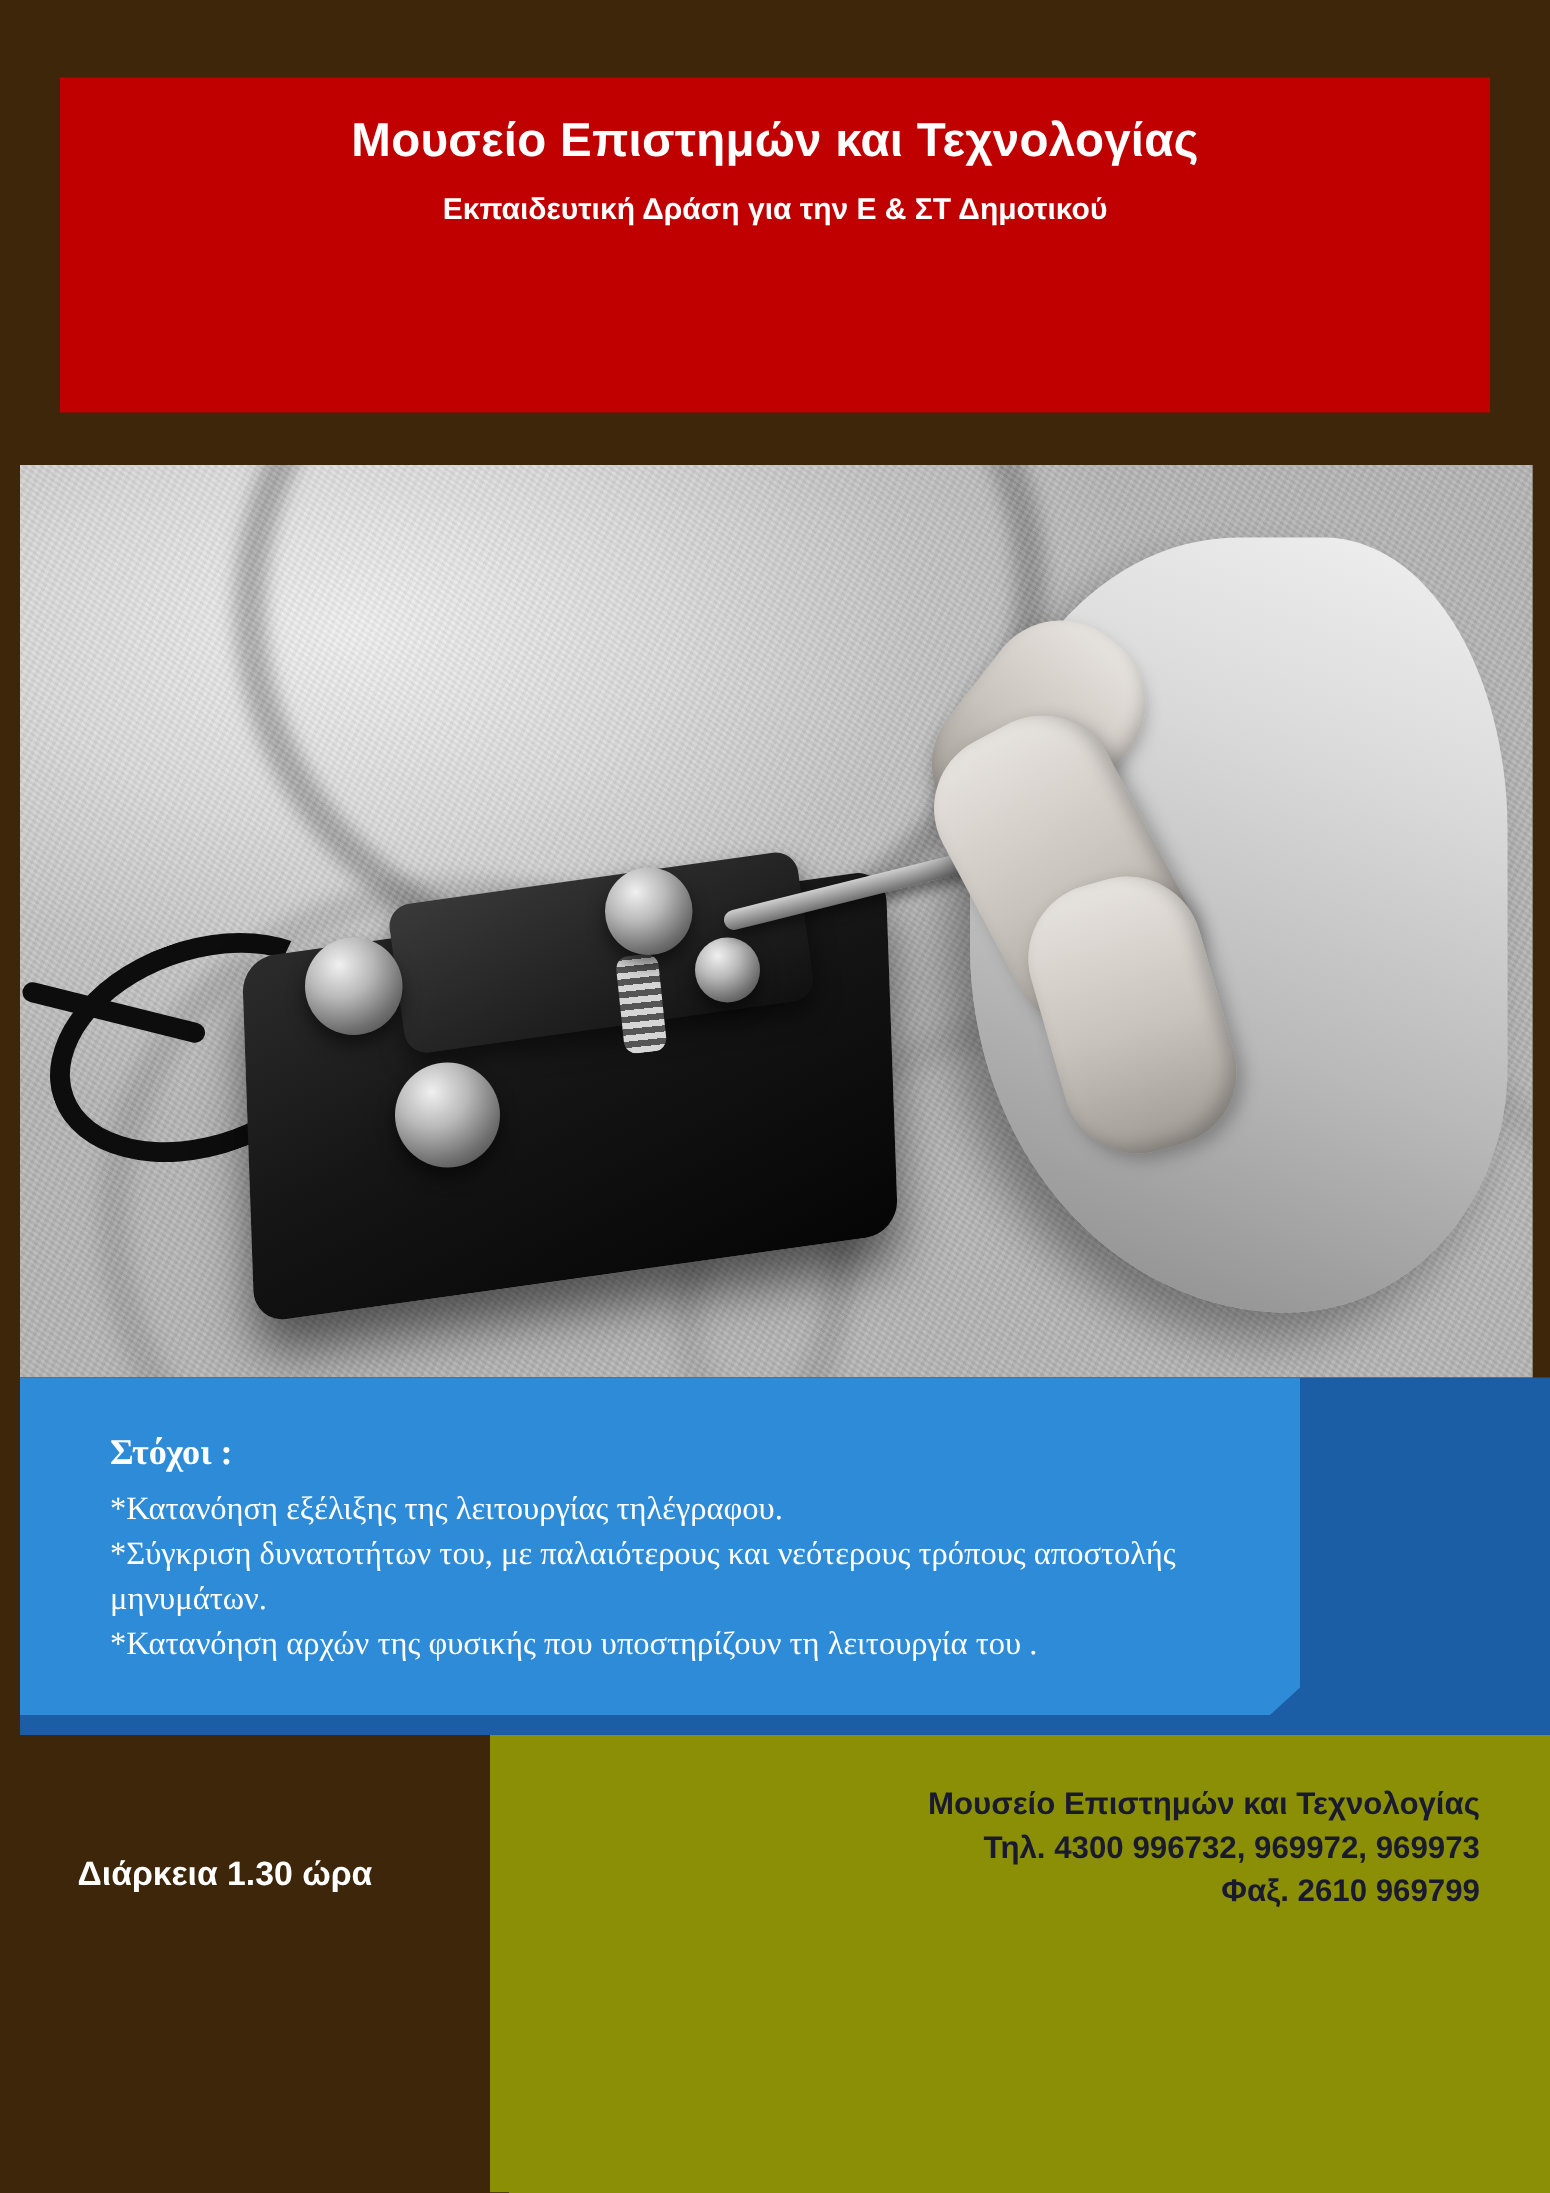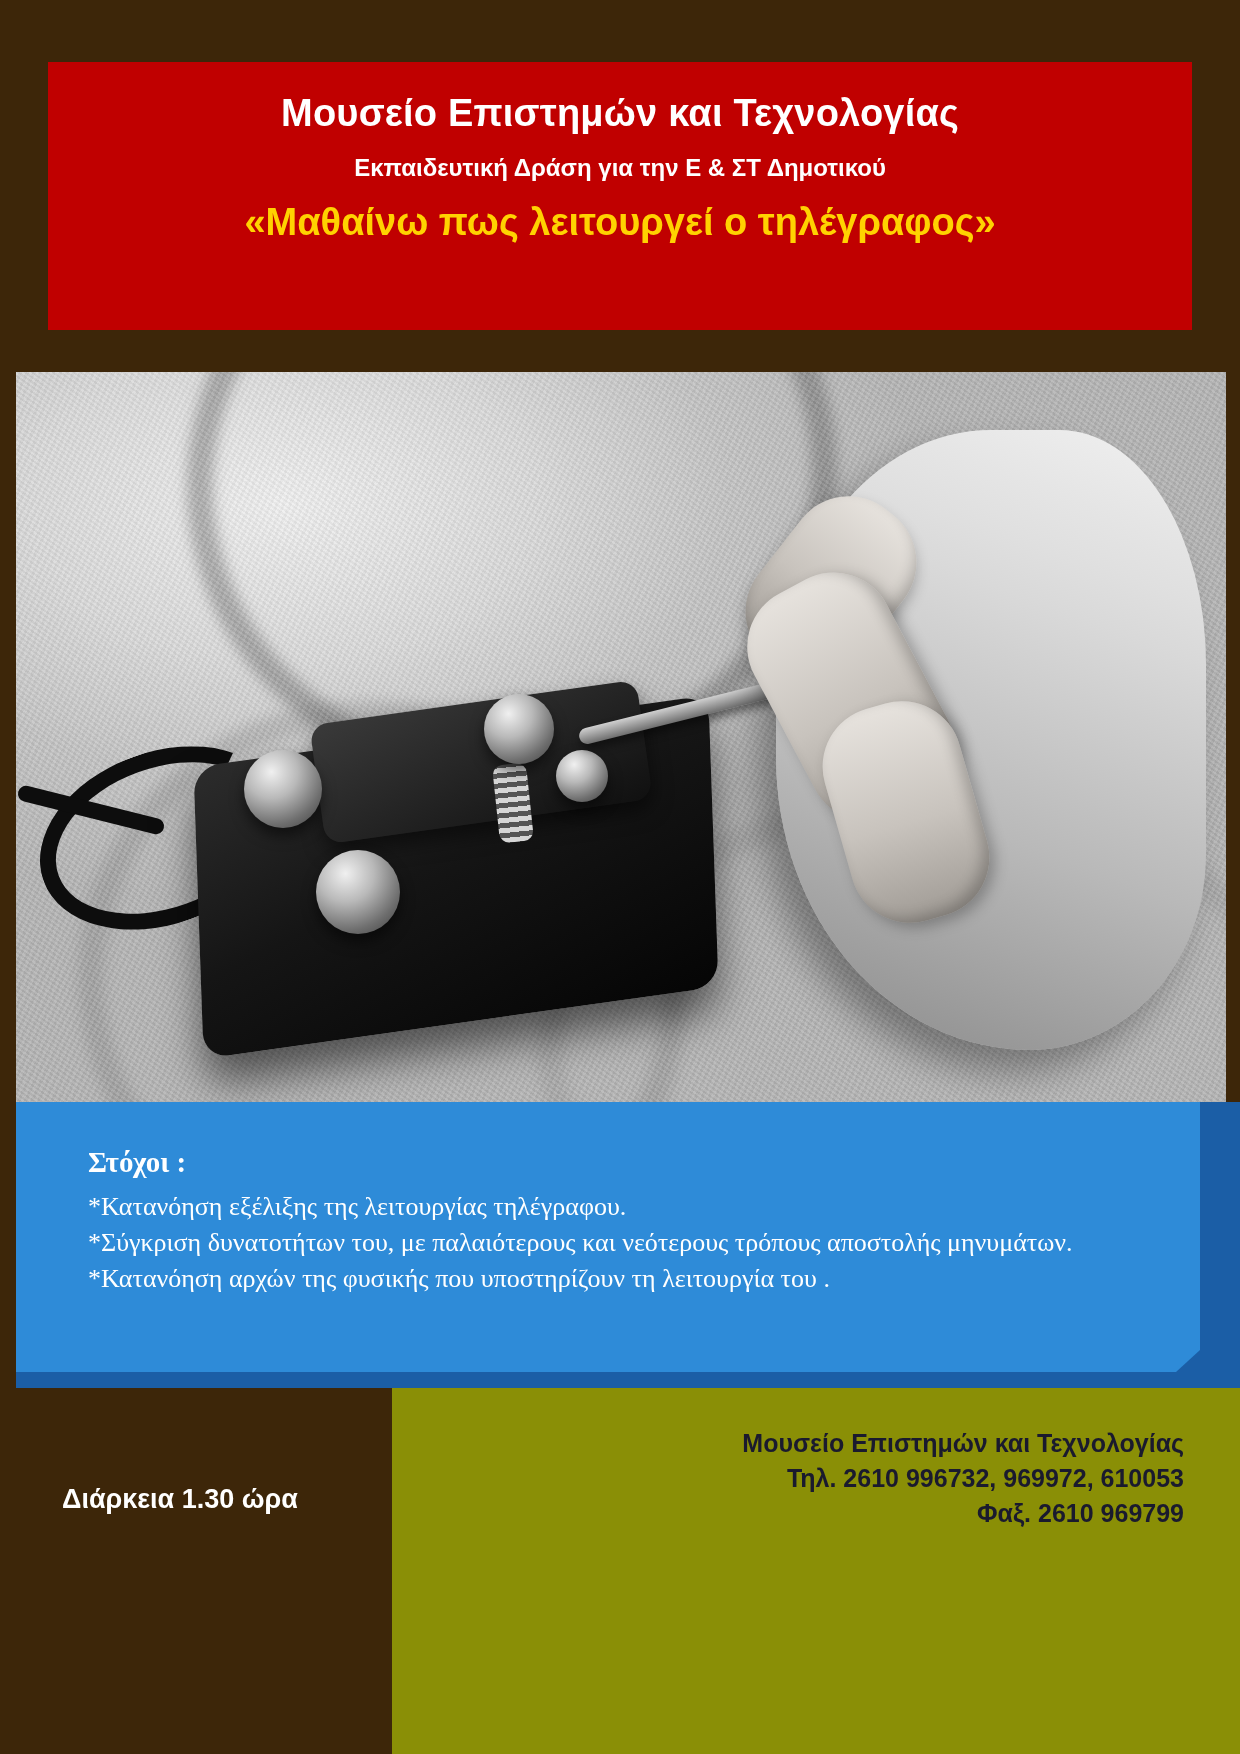--- a/index.html
+++ b/index.html
@@ -196,21 +196,21 @@
     left: 16px;
     top: 1102px;
     width: 1224px;
     height: 286px;
     background: #1b5ea6;
   }
   .objectives {
     position: absolute;
     left: 16px;
     top: 1102px;
-    width: 1184px;
+    width: 1024px;
     height: 270px;
     background: #2e8bd8;
     clip-path: polygon(0 0, 100% 0, 100% calc(100% - 22px), calc(100% - 24px) 100%, 0 100%);
     box-sizing: border-box;
     padding: 44px 60px 0 72px;
   }
   .obj-title {
     color: #ffffff;
     font-size: 29px;
     font-weight: bold;
@@ -264,21 +264,20 @@
 </head>
 <body>
 
 <div class="poster">
 
   <div class="header-banner">
     <div class="header-title">
       <div>Μουσείο Επιστημών και Τεχνολογίας</div>
     </div>
     <div class="header-subtitle">Εκπαιδευτική Δράση για την Ε &amp; ΣΤ Δημοτικού</div>
-    <div class="header-quote">«Μαθαίνω πως λειτουργεί ο τηλέγραφος»</div>
   </div>
 
   <div class="photo-frame">
     <div class="photo-bg"></div>
     <div class="swirl s1"></div>
     <div class="swirl s2"></div>
     <div class="swirl s3"></div>
     <div class="photo-grain"></div>
 
     <div class="cable"></div>
@@ -305,17 +304,17 @@
     <div class="obj-line">*Κατανόηση εξέλιξης της λειτουργίας τηλέγραφου.</div>
     <div class="obj-line">*Σύγκριση δυνατοτήτων του, με παλαιότερους και νεότερους τρόπους αποστολής μηνυμάτων.</div>
     <div class="obj-line">*Κατανόηση  αρχών της φυσικής που υποστηρίζουν τη λειτουργία του .</div>
   </div>
 
   <div class="footer-left"></div>
   <div class="footer-duration">Διάρκεια 1.30 ώρα</div>
 
   <div class="footer-olive">
     <div class="footer-line first">Μουσείο Επιστημών και Τεχνολογίας</div>
-    <div class="footer-line">Τηλ. 2610 996732, 969972, 610053</div>
+    <div class="footer-line">Τηλ. 4300 996732, 969972, 969973</div>
     <div class="footer-line">Φαξ. 2610 969799</div>
   </div>
 
 </div>
 
 </body></html>

